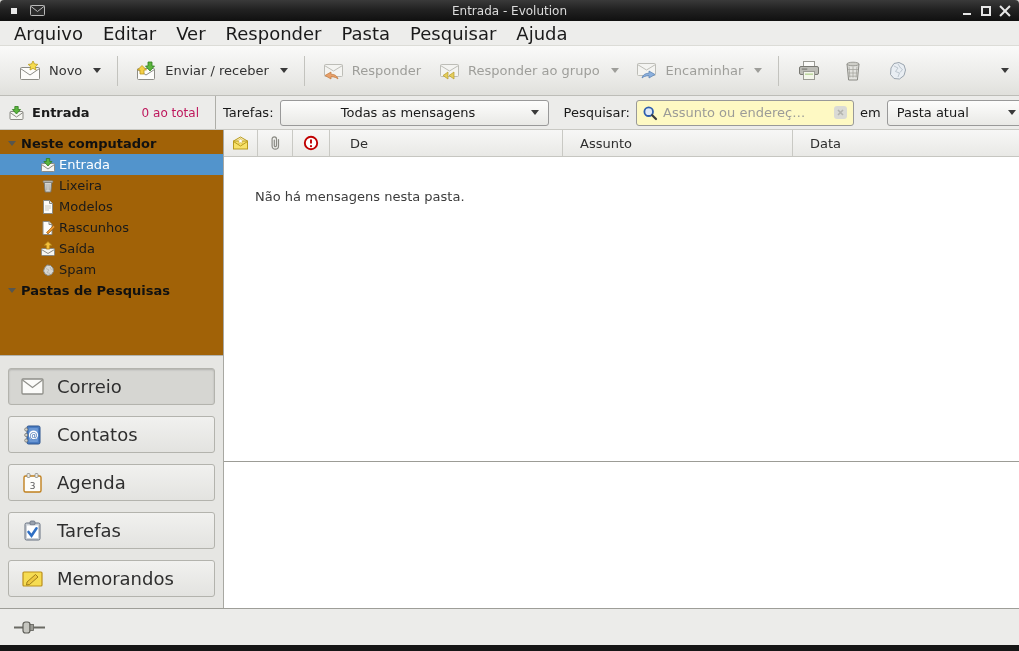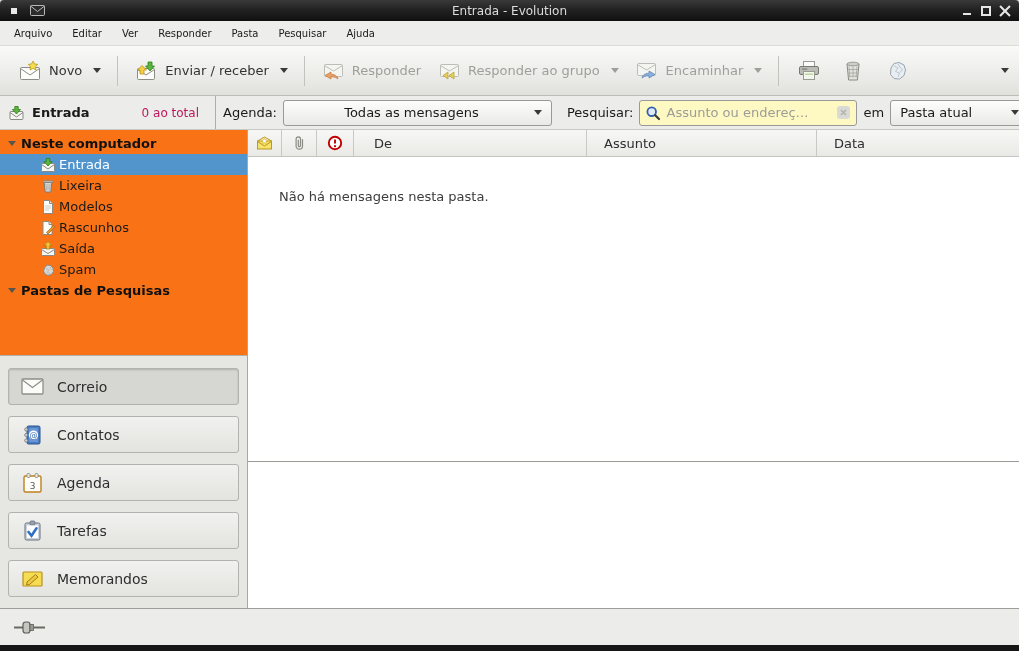--- a/index.html
+++ b/index.html
@@ -14,21 +14,21 @@
   .tb-controls { margin-left:auto; display:flex; align-items:center; gap:7px; padding-right:8px; z-index:2; }
   .tb-btn { width:12px; height:12px; position:relative; cursor:default; }
   .tb-min::after { content:""; position:absolute; left:2px; right:2px; bottom:2px; height:2px; background:#e6e6e6; }
   .tb-max::after { content:""; position:absolute; left:1px; right:1px; top:1px; bottom:1px; border:2px solid #e6e6e6; }
   .tb-close::before,.tb-close::after { content:""; position:absolute; left:-1px; top:5px; width:14px; height:2px; background:#e6e6e6; }
   .tb-close::before { transform:rotate(45deg); }
   .tb-close::after { transform:rotate(-45deg); }
 
   
   .menubar { height:25px; background:#ededeb; display:flex; align-items:center; padding-left:4px; border-bottom:1px solid #dcdcd7; flex:0 0 auto; }
-  .menu-item { font-size:10px; color:#1a1a1a; padding:3px 10px; }
+  .menu-item { font-size:18px; color:#1a1a1a; padding:3px 10px; }
 
   
   .toolbar { height:50px; background:linear-gradient(180deg,#fafaf9 0%,#e9e9e6 70%,#e0e0dc 100%); border-bottom:1px solid #bdbdb8; display:flex; align-items:center; padding:0 10px; flex:0 0 auto; }
   .tbtn { display:flex; align-items:center; gap:7px; padding:6px 8px; border-radius:3px; }
   .tbtn .lbl { font-size:13px; color:#333; white-space:nowrap; }
   .tbtn.disabled .lbl { color:#9e9e9a; }
   .tsep { width:1px; height:30px; background:#c3c3be; margin:0 8px; flex:0 0 auto; }
   .arr { width:0; height:0; border-left:4px solid transparent; border-right:4px solid transparent; border-top:5px solid #3a3a3a; margin-left:4px; }
   .arr.dis { border-top-color:#9e9e9a; }
   .spacer { flex:1; }
@@ -44,33 +44,33 @@
   .dropdown { height:26px; border:1px solid #999; border-radius:3px; background:linear-gradient(180deg,#fdfdfc,#e9e9e6); display:flex; align-items:center; padding:0 9px; }
   .dropdown .dd-text { font-size:13px; color:#1a1a1a; white-space:nowrap; }
   .dd-show { width:269px; } .dd-show .dd-text { margin:0 auto; }
   .dd-scope { width:139px; } .dd-scope .dd-text { margin-right:auto; }
   .searchbox { width:218px; height:26px; border:1px solid #999; border-radius:3px; background:#fef9c3; display:flex; align-items:center; padding:0 5px; gap:5px; }
   .searchbox input { flex:1; border:none; outline:none; font-size:13px; color:#333; min-width:0; background:transparent; font-family:inherit; }
   .searchbox input::placeholder { color:#9c9c98; }
 
   
   .main { flex:1; display:flex; min-height:0; }
-  .sidebar { width:248px; flex:0 0 auto; border-right:1px solid #a8a8a2; display:flex; flex-direction:column; background:#f97316; }
+  .sidebar { width:224px; flex:0 0 auto; border-right:1px solid #a8a8a2; display:flex; flex-direction:column; background:#a16207; }
   .tree { flex:1; padding-top:3px; overflow:hidden; }
   .tree-group { display:flex; align-items:center; height:21px; padding-left:8px; gap:5px; }
   .tree-group .tg-label { font-size:13px; font-weight:bold; color:#111; }
   .tri { width:0; height:0; border-left:4px solid transparent; border-right:4px solid transparent; border-top:5px solid #565650; }
   .tree-item { display:flex; align-items:center; height:21px; padding-left:40px; gap:3px; }
   .tree-item .ti-label { font-size:13px; color:#1a1a1a; }
   .tree-item.selected { background:#5294cc; }
   .tree-item.selected .ti-label { color:#fff; }
   .switcher { flex:0 0 253px; background:#e6e6e3; border-top:1px solid #b2b2ac; padding:12px 8px 0 8px; display:flex; flex-direction:column; gap:11px; }
   .swbtn { height:37px; border:1px solid #b3b3ad; border-radius:3px; background:linear-gradient(180deg,#f1f1ef,#e3e3e0); display:flex; align-items:center; padding-left:12px; gap:13px; }
   .swbtn.pressed { background:#d6d6d2; box-shadow:inset 0 1px 2px rgba(0,0,0,.18); }
-  .swbtn .sw-label { font-size:14px; color:#2e2e2e; }
+  .swbtn .sw-label { font-size:18px; color:#2e2e2e; }
 
   .content { flex:1; display:flex; flex-direction:column; background:#fff; min-width:0; }
   .list-header { height:27px; background:linear-gradient(180deg,#f7f7f6,#e9e9e6); border-bottom:1px solid #c6c6c1; display:flex; flex:0 0 auto; }
   .col { border-right:1px solid #c9c9c4; display:flex; align-items:center; }
   .col-icon { justify-content:center; }
   .c1{width:34px;} .c2{width:35px;} .c3{width:37px;}
   .c4{width:233px; padding-left:20px;} .c5{width:230px; padding-left:17px;} .c6{flex:1; padding-left:17px; border-right:none;}
   .col .col-label { font-size:13px; color:#2e2e2e; }
   .msg-list { height:304px; flex:0 0 auto; background:#fff; }
   .empty-msg { margin:32px 0 0 31px; font-size:13px; color:#3c3c3c; }
@@ -211,21 +211,21 @@
         <svg width="17" height="16" viewBox="0 0 16 16">
             <rect x="1.5" y="6.5" width="13" height="8" rx="1" fill="#f6f6f2" stroke="#8a8a84"></rect>
             <path d="M1.5 7.5 L8 12 L14.5 7.5" fill="none" stroke="#8a8a84"></path>
             <path d="M6.3 1.5 h3.4 v3 h2.3 L8 9 3.9 4.5 h2.4z" fill="#5cb53e" stroke="#2f7d1d" stroke-width=".8"></path>
           </svg>
       </span>
       <span class="fb-folder">Entrada</span>
       <span class="fb-count">0 ao total</span>
     </div>
     <div class="fb-right">
-      <span class="fb-label">Agenda:</span>
+      <span class="fb-label">Tarefas:</span>
       <div class="dropdown dd-show">
         <span class="dd-text">Todas as mensagens</span>
         <span class="arr"></span>
       </div>
       <span class="fb-label" style="margin-left:9px">Pesquisar:</span>
       <div class="searchbox">
         <span>
           <svg width="16" height="16" viewBox="0 0 16 16">
               <circle cx="6.7" cy="6.7" r="4.3" fill="#dfe9f7" stroke="#2f5fae" stroke-width="1.8"></circle>
               <line x1="10.2" y1="10.2" x2="14" y2="14" stroke="#3a3a3a" stroke-width="2.2" stroke-linecap="round"></line>

